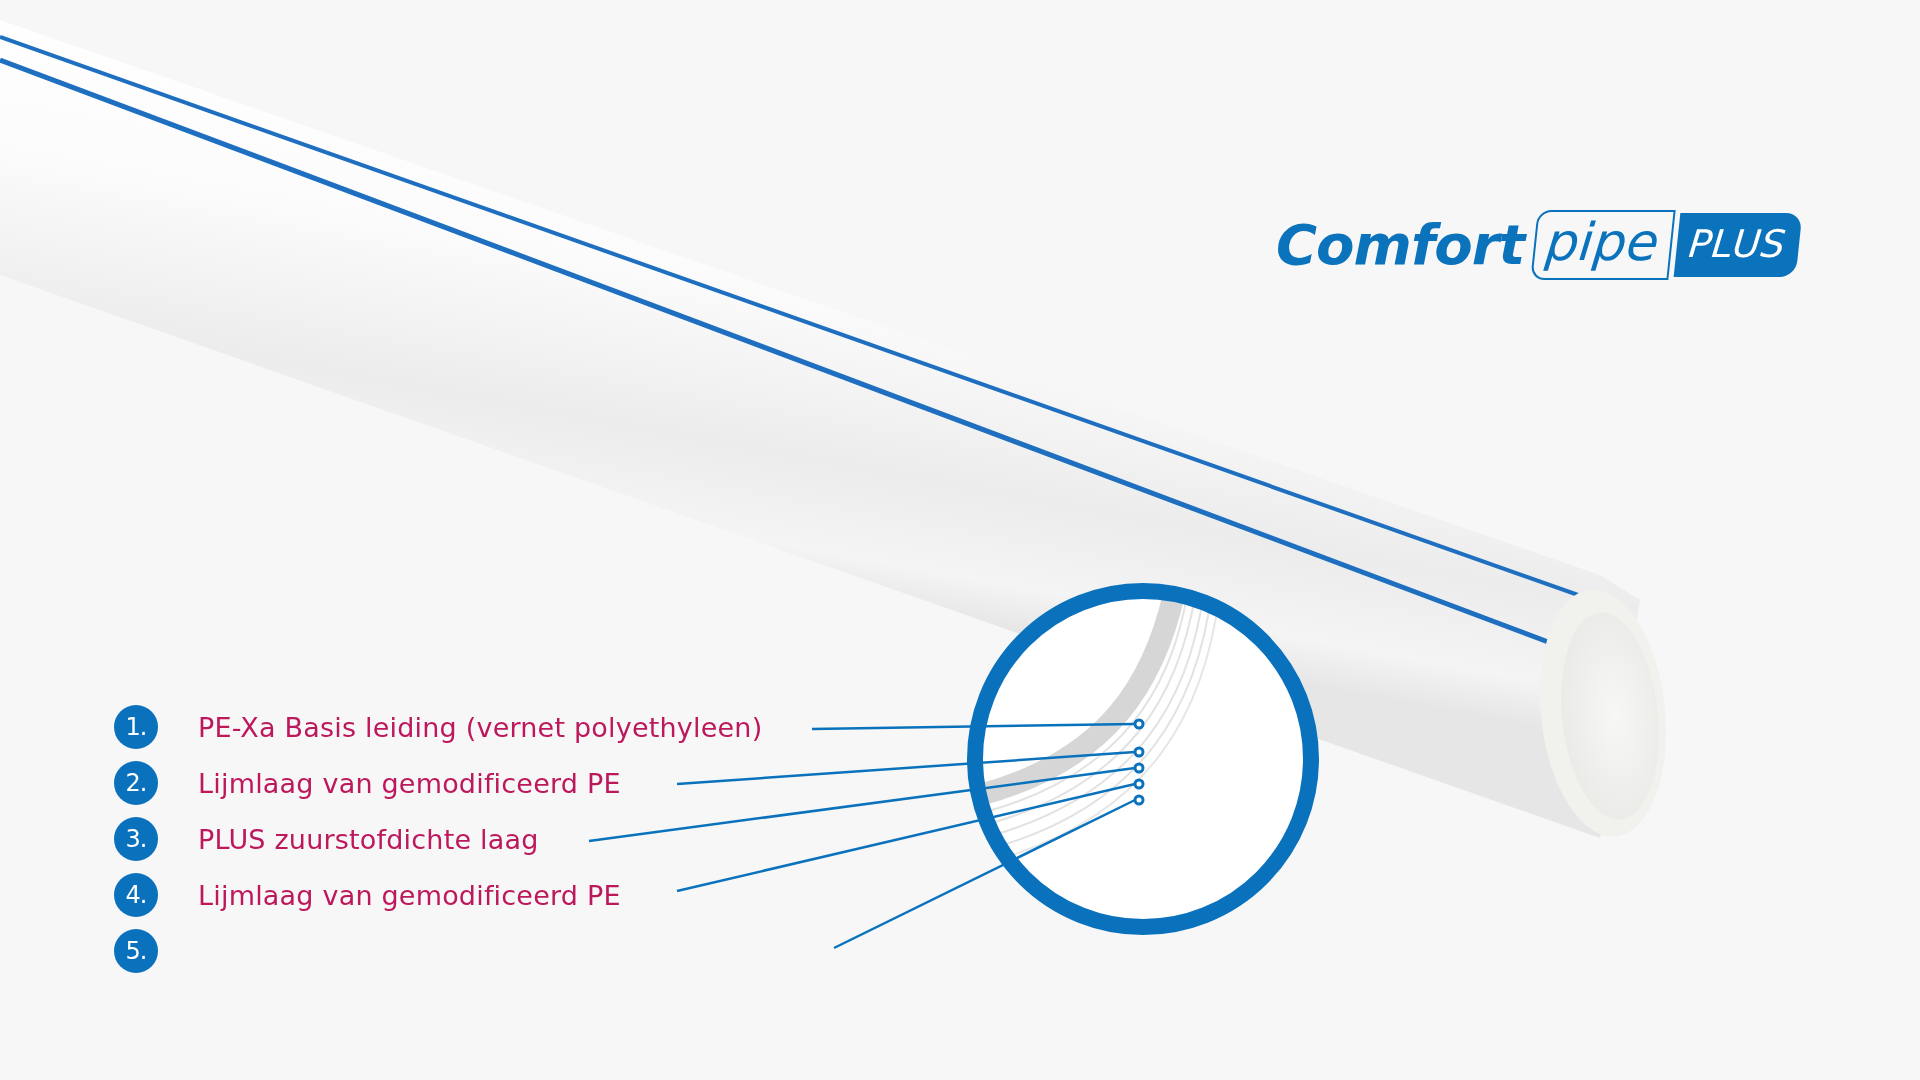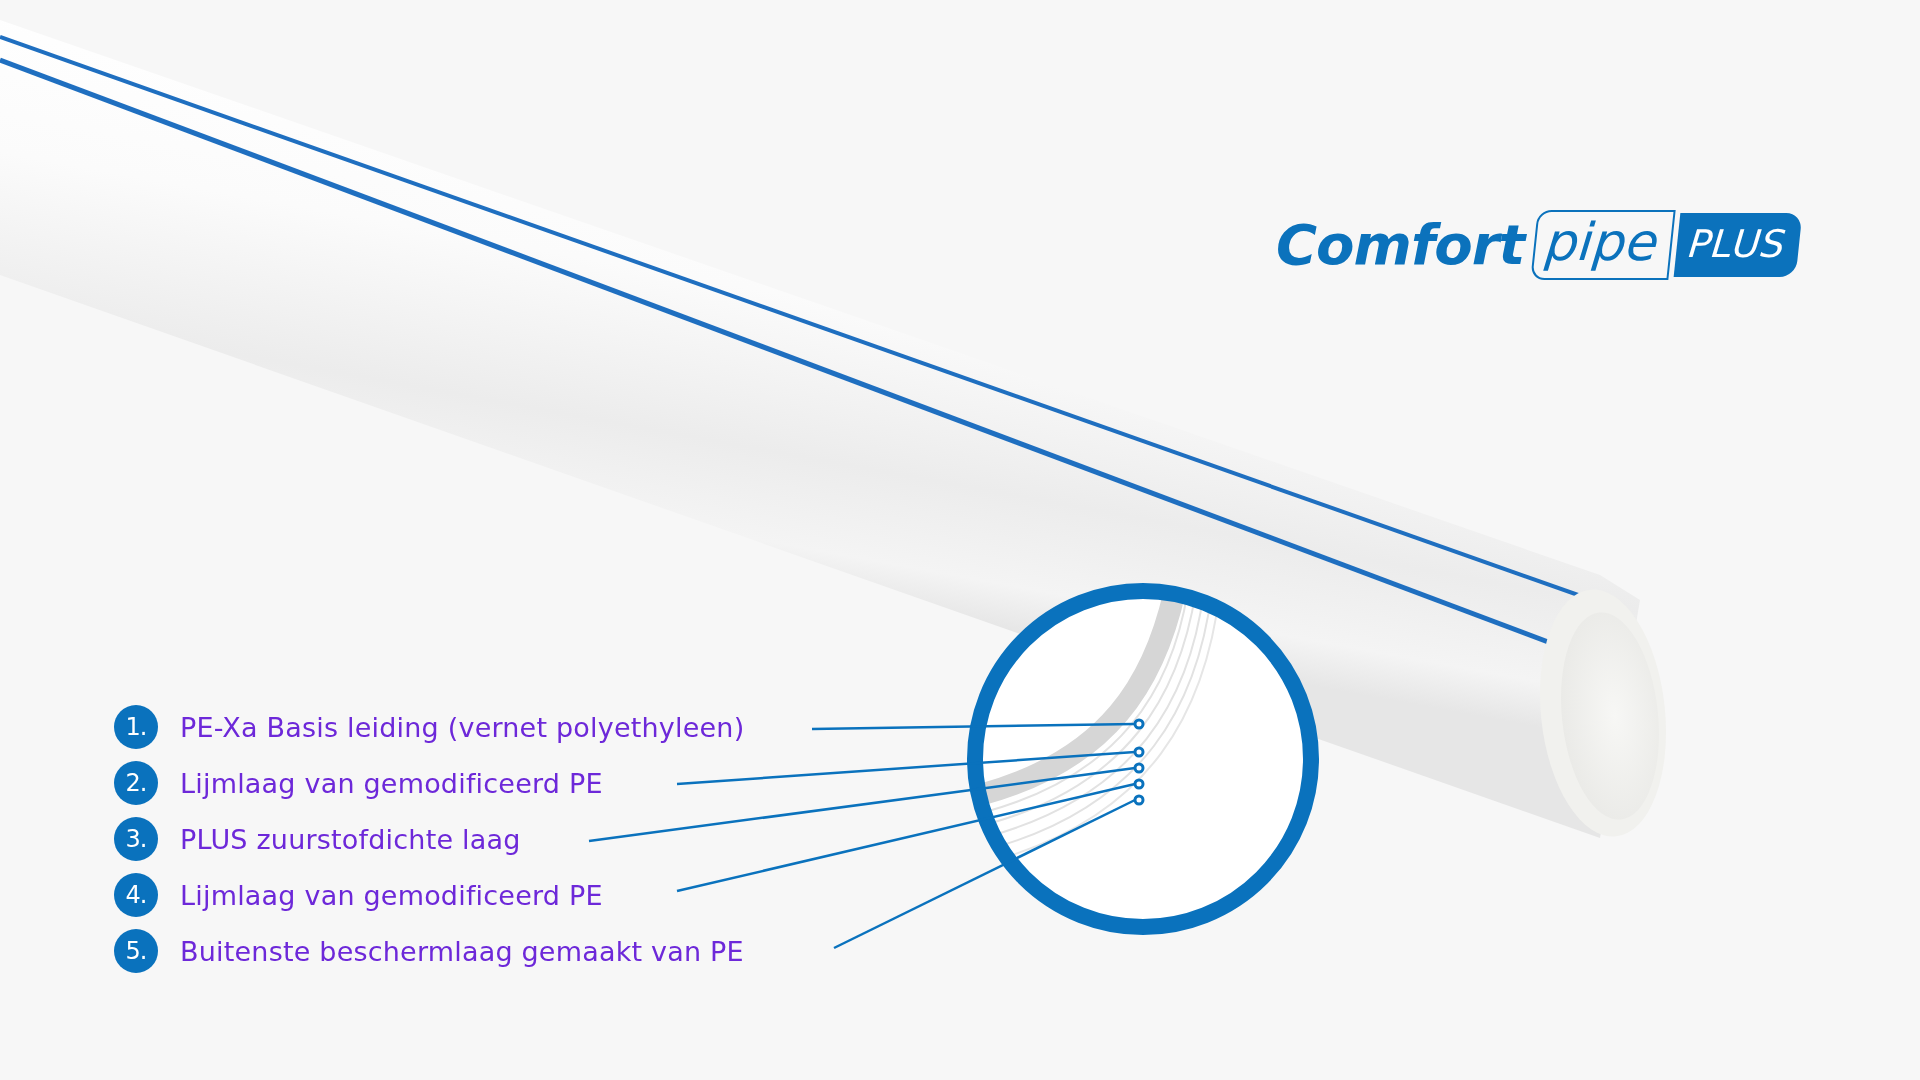--- a/index.html
+++ b/index.html
@@ -43,21 +43,21 @@
       display: flex; align-items: center; white-space: nowrap;
     }
     .badge {
       width: 44px; height: 44px; border-radius: 50%;
       background: #0a72bd; color: #fff;
       display: flex; align-items: center; justify-content: center;
       font-size: 24px; font-family: "DejaVu Sans", sans-serif;
       letter-spacing: -1px;
     }
     .layer-text {
-      margin-left: 22px; font-size: 27px; color: #6d28d9;
+      margin-left: 40px; font-size: 27px; color: #be185d;
       font-family: "DejaVu Sans", sans-serif;
       letter-spacing: 0.2px;
     }
   </style>
 </head>
 <body>
 
 <svg class="scene" viewBox="0 0 1920 1080" xmlns="http://www.w3.org/2000/svg">
   <defs>
     <linearGradient id="pipeShade" gradientUnits="userSpaceOnUse" x1="700" y1="120" x2="620" y2="560">
@@ -133,15 +133,14 @@
   <div class="layer" style="top:112px;">
     <span class="badge">3.</span>
     <span class="layer-text">PLUS zuurstofdichte laag</span>
   </div>
   <div class="layer" style="top:168px;">
     <span class="badge">4.</span>
     <span class="layer-text">Lijmlaag van gemodificeerd PE</span>
   </div>
   <div class="layer" style="top:224px;">
     <span class="badge">5.</span>
-    <span class="layer-text">Buitenste beschermlaag gemaakt van PE</span>
   </div>
 </div>
 
 </body></html>

